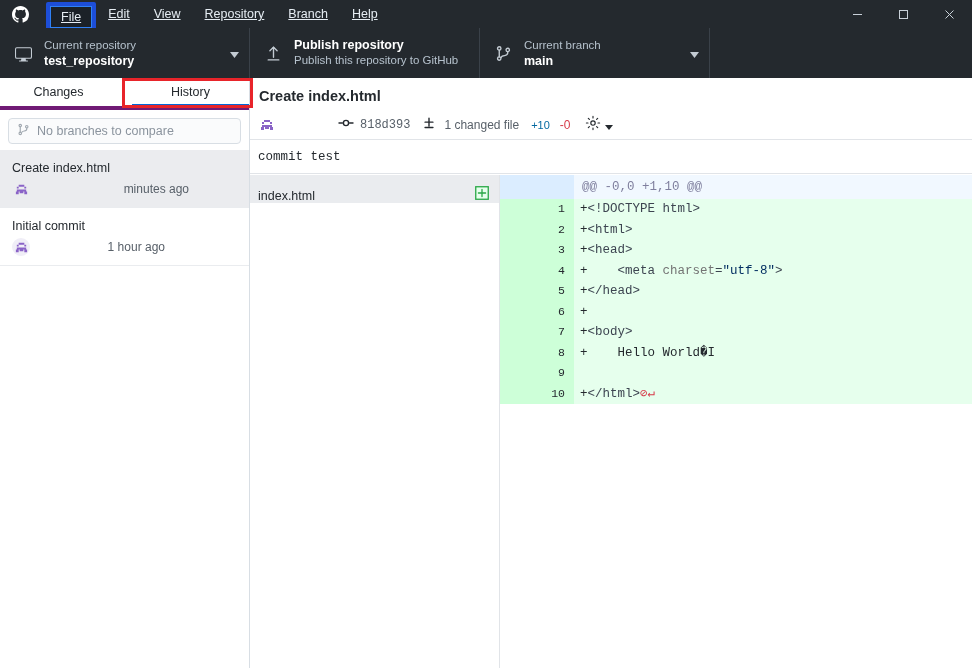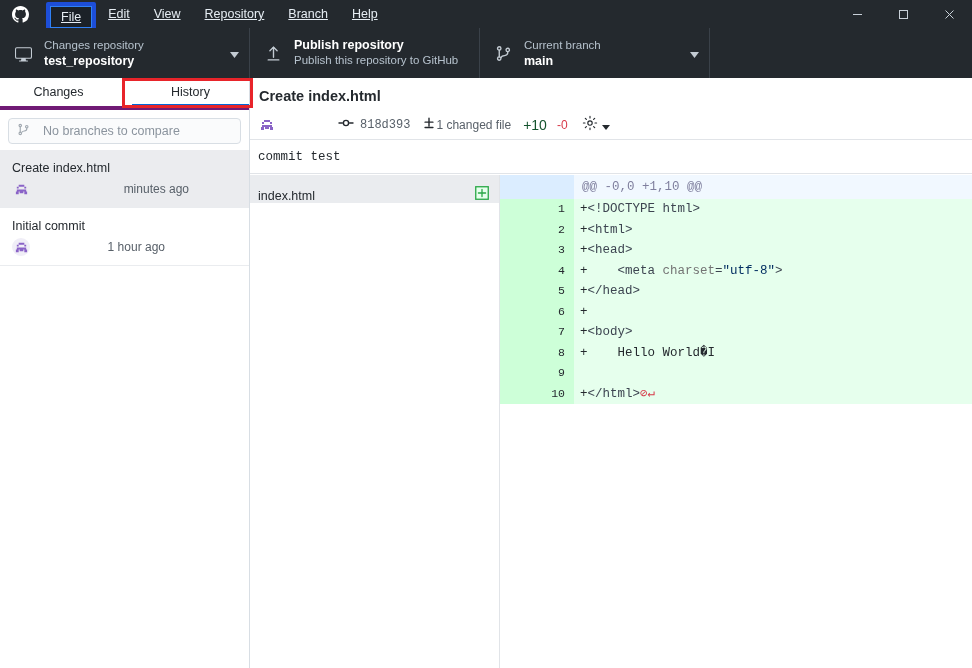--- a/index.html
+++ b/index.html
@@ -62,21 +62,21 @@
   .tab {
     flex:1; display:flex; align-items:center; justify-content:center;
     font-size:12.5px; color:#24292e; position:relative; background:#fff;
   }
   .tab.active::after {
     content:""; position:absolute; left:0; right:0; bottom:0; height:2px; background:#0366d6;
   }
   .filterwrap { padding: 8px 8px 6px 8px; }
   .filterbox {
     height: 26px; border:1px solid #d8dee4; border-radius: 4px; background:#fafbfc;
-    display:flex; align-items:center; padding: 0 8px; gap: 13px;
+    display:flex; align-items:center; padding: 0 8px; gap: 7px;
   }
   .filter-text { font-size:12.5px; color:#8b949e; }
   .commit-list { }
   .commit-row {
     padding: 9px 12px 9px 12px; border-bottom:1px solid #eaecef; background:#fff; position:relative;
   }
   .commit-row.selected { background:#ebecef; }
   .commit-title { font-size:12.5px; color:#24292e; line-height:18px; margin-bottom:3px; white-space:nowrap; overflow:hidden; text-overflow:ellipsis;}
   .commit-meta { display:flex; align-items:center; height:18px; }
   .avatar { width:18px; height:18px; border-radius:50%; flex:none; display:flex; align-items:center; justify-content:center; }
@@ -86,23 +86,23 @@
   .commit-row .commit-meta .commit-time.push1 { margin-right: 48px; }
   .commit-row .commit-meta .commit-time.push2 { margin-right: 72px; }
 
   
   .main { position:absolute; left:250px; top:78px; width:722px; height:590px; background:#fff; }
   .commit-header { height:62px; border-bottom:1px solid #e1e4e8; padding: 8px 12px 0 8px; }
   .ch-title { font-size:14.5px; font-weight:bold; color:#24292e; line-height:20px; padding-left:1px;}
   .ch-meta { display:flex; align-items:center; height:26px; margin-top:6px; }
   .ch-sha { font-size:12px; color:#586069; font-family:"Liberation Mono", monospace; margin-left:6px; }
   .ch-sep { width: 62px; }
-  .ch-item { display:flex; align-items:center; gap:0; margin-left: 12px; }
+  .ch-item { display:flex; align-items:center; gap:8px; margin-left: 12px; }
   .ch-changed { font-size:12px; color:#586069; }
-  .ch-add { font-size:14px; color:#14532d; margin-left:12px; }
+  .ch-add { font-size:11px; color:#0369a1; margin-left:12px; }
   .ch-del { font-size:12px; color:#d73a49; margin-left:10px; }
   .ch-gear { margin-left:14px; display:flex; align-items:center; gap:4px; }
 
   .commit-desc {
     height: 34px; display:flex; align-items:center; padding-left: 8px;
     font-family:"Liberation Mono", monospace; font-size:12.5px; color:#24292e;
     border-bottom:1px solid #e1e4e8;
   }
 
   .diff-area { position:absolute; left:0; top:97px; right:0; bottom:0; display:flex; }
@@ -188,21 +188,21 @@
 
   <div class="toolbar">
 
     <div class="tb-cell repo">
       <div class="tb-icon">
         <svg width="17" height="17" viewBox="0 0 16 16" fill="#c3cbd3">
           <path d="M1.75 2h12.5A1.75 1.75 0 0 1 16 3.75v7.5A1.75 1.75 0 0 1 14.25 13h-4.2l.3 1.5h1.4a.5.5 0 0 1 0 1H4.25a.5.5 0 0 1 0-1h1.4l.3-1.5h-4.2A1.75 1.75 0 0 1 0 11.25v-7.5A1.75 1.75 0 0 1 1.75 2Zm0 1a.75.75 0 0 0-.75.75v7.5c0 .41.34.75.75.75h12.5c.41 0 .75-.34.75-.75v-7.5a.75.75 0 0 0-.75-.75H1.75Z"></path>
         </svg>
       </div>
       <div class="tb-text">
-        <div class="tb-label">Changes repository</div>
+        <div class="tb-label">Current repository</div>
         <div class="tb-value">test_repository</div>
       </div>
       <div class="tb-caret">
         <svg width="9" height="6" viewBox="0 0 9 6">
             <path d="M0 0h9L4.5 6z" fill="#c3cbd3"></path>
           </svg>
       </div>
     </div>
 
     <div class="tb-cell publish">

